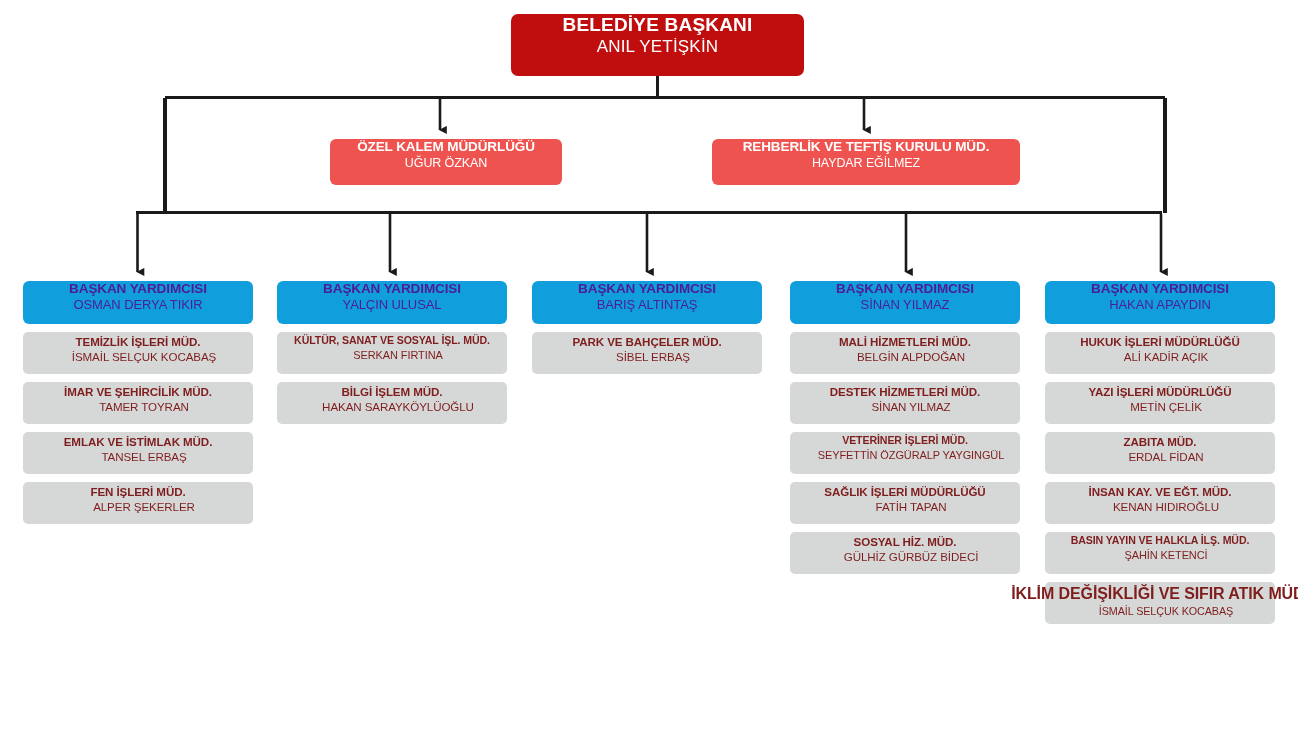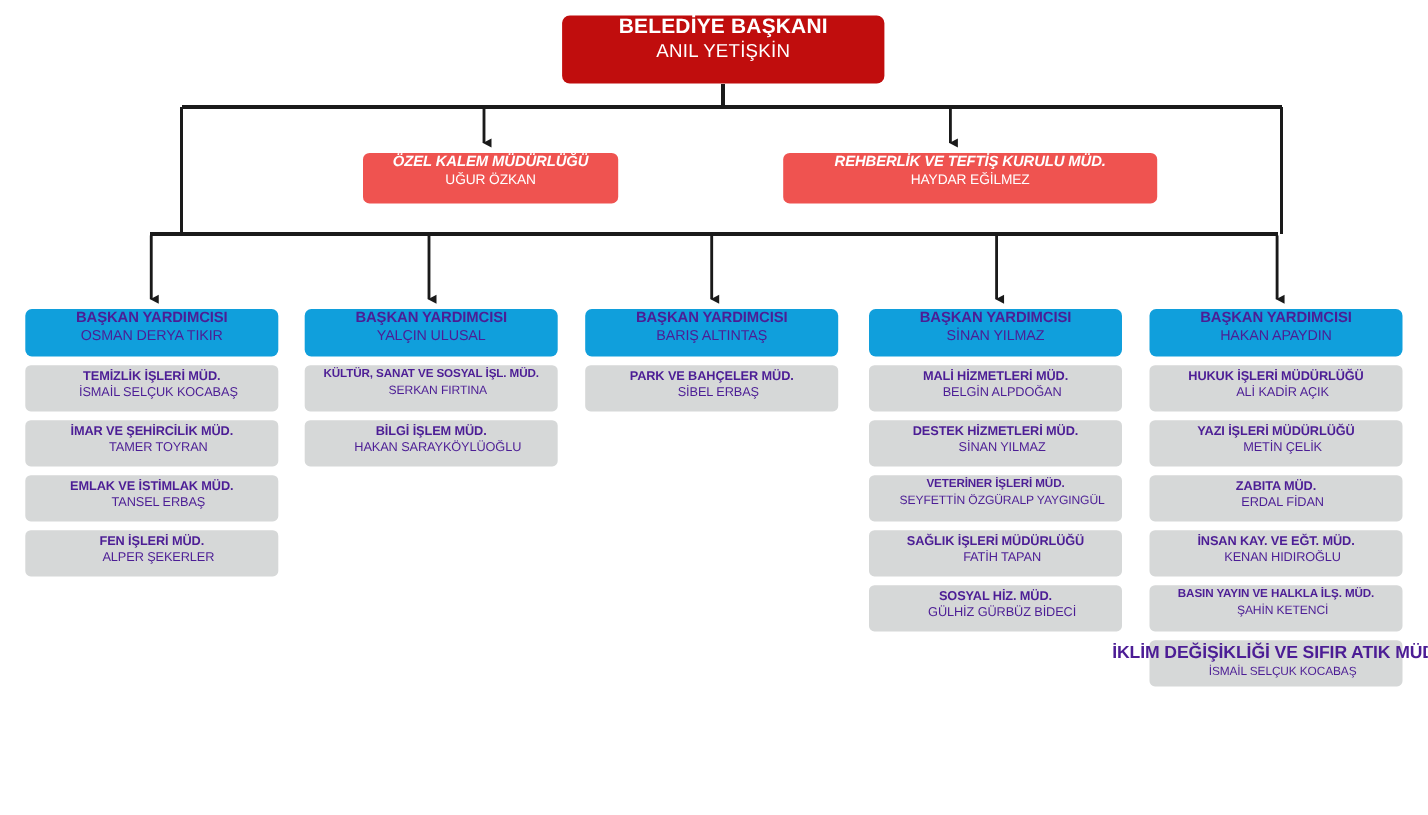--- a/index.html
+++ b/index.html
@@ -37,41 +37,41 @@
     background:#c00d0d;color:#ffffff;border-radius:7px;
   }
   .mayor .t1{font-size:19px;letter-spacing:0.2px;}
   .mayor .t2{font-size:17px;letter-spacing:0.2px;margin-top:2px;}
 
   
   .staff{
     top:139px;height:46px;
     background:#ef5350;color:#ffffff;
   }
-  .staff .t1{font-size:13.5px;font-style:italic;}
+  .staff .t1{font-size:13.5px;}
   .staff .t2{font-size:12.5px;margin-top:2px;}
   #staff-0{left:330px;width:232px;}
-  #staff-1{left:712px;width:340px;}
+  #staff-1{left:712px;width:308px;}
 
   
   .col{position:absolute;top:281px;width:230px;}
   .deputy{
     position:relative;
     width:230px;height:43px;
     background:#109fdc;color:#4c1d95;
     border-radius:6px;
     margin-bottom:8px;
   }
   .deputy .t1{font-size:13.5px;}
   .deputy .t2{font-size:13px;margin-top:2px;}
 
   .unit{
     position:relative;
     width:230px;min-height:42px;
-    background:#d6d8d8;color:#4c1d95;
+    background:#d6d8d8;color:#7f1d1d;
     border-radius:5px;
     margin-bottom:8px;
     padding:3px 2px;
   }
   .unit .t1{font-size:11.6px;}
   .unit .t2{font-size:11.6px;margin-top:2px;padding-left:12px;}
   .unit.tight .t1{font-size:10.6px;}
   .unit.tight .t2{font-size:11px;}
   .unit.tighter .t1{font-size:16px;}
   .unit.tighter .t2{font-size:10.8px;}

